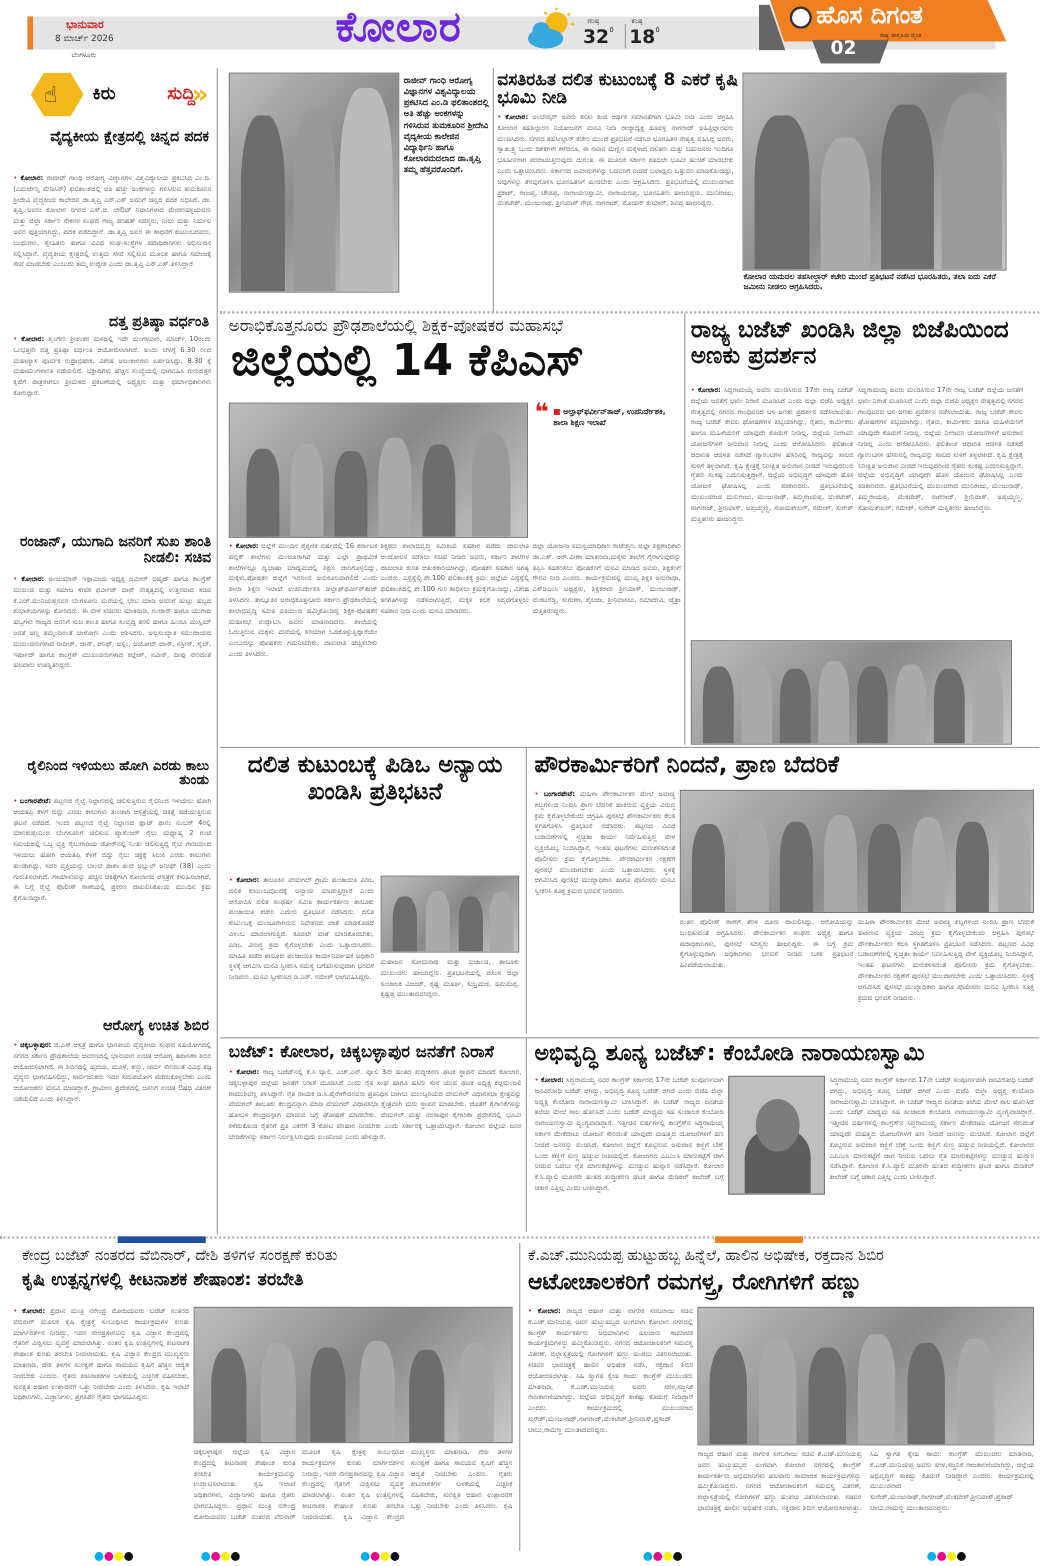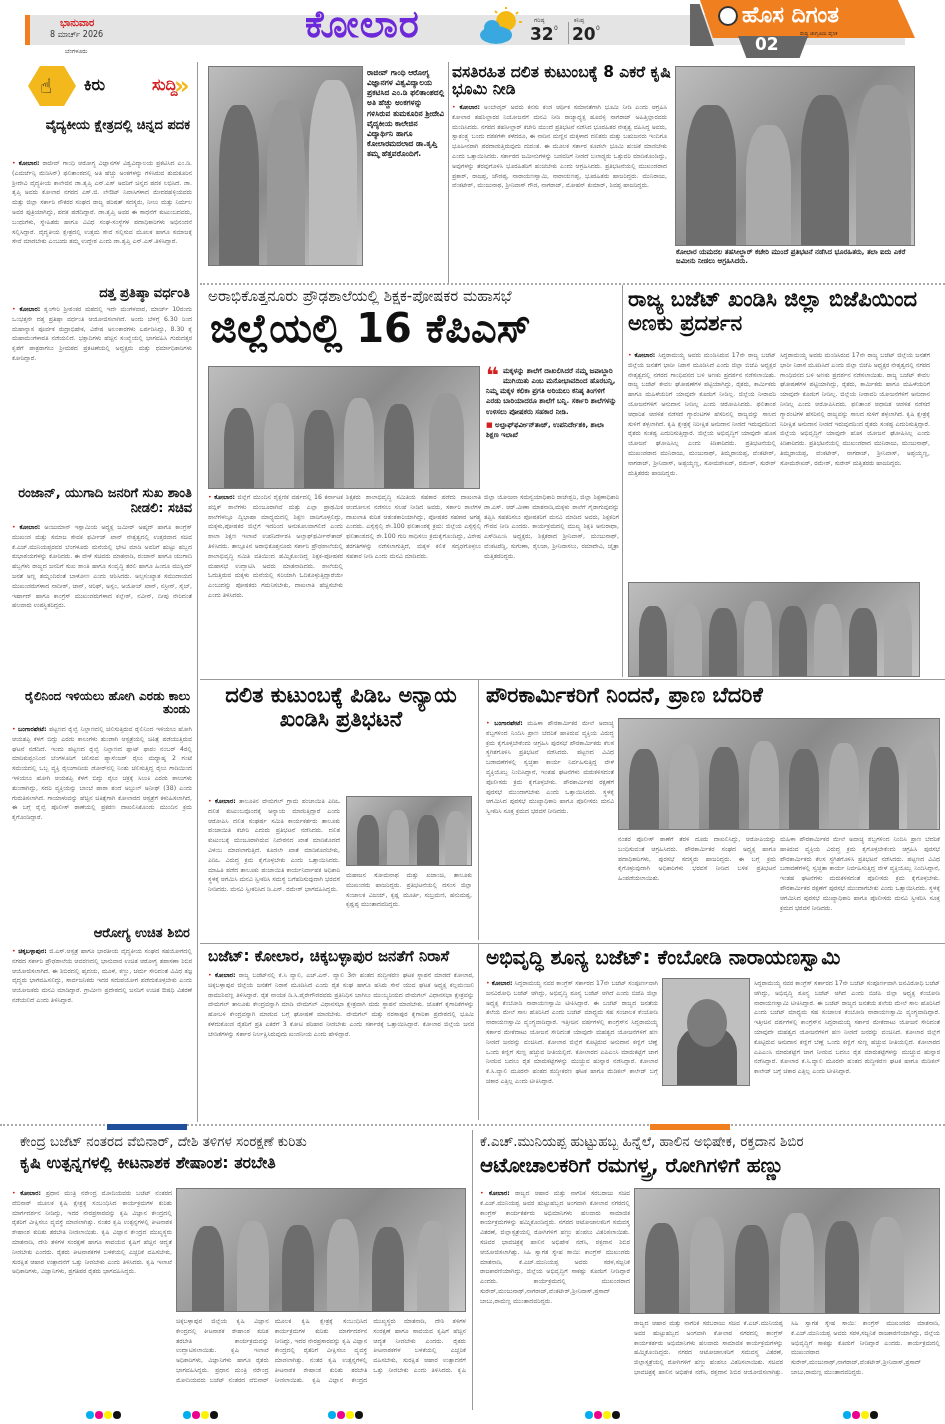--- a/index.html
+++ b/index.html
@@ -71,21 +71,21 @@
         <line x1="17" y1="5" x2="19" y2="7"></line>
       </g>
     <ellipse cx="18" cy="29" rx="16" ry="9" fill="#3aa8e0"></ellipse>
     <circle cx="14" cy="22" r="8" fill="#3aa8e0"></circle>
   </svg>
   <div class="temp-label" style="left:534px;top:16px">ಗರಿಷ್ಠ</div>
   <div class="temp-val" style="left:530px;top:24px">32</div>
   <div class="temp-label" style="left:554px;top:24px">0</div>
   <div class="temp-sep"></div>
   <div class="temp-label" style="left:574px;top:16px">ಕನಿಷ್ಠ</div>
-  <div class="temp-val" style="left:572px;top:24px">20</div>
+  <div class="temp-val" style="left:572px;top:24px">18</div>
   <div class="temp-label" style="left:596px;top:24px">0</div>
   <div class="brand-gray"></div>
   <div class="brand"></div>
   <div class="brand-logo"></div>
   <div class="brand-text">ಹೊಸ ದಿಗಂತ</div>
   <div class="brand-tag">ರಾಷ್ಟ್ರ ಜಾಗೃತಿಯ ದೈನಿಕ</div>
   <div class="page-no-box"></div>
   <div class="page-no">02</div>
 </div>
 
@@ -136,32 +136,31 @@
 <div class="body-text" style="left:452px;top:102px;width:215px;height:175px"><span class="dot">• </span><span class="lead">ಕೋಲಾರ:</span> <span>ಅಂಬೇಡ್ಕರ್ ಅವರು ಕನಸು ಕಂಡ ಆರ್ಥಿಕ ಸಮಾನತೆಗಾಗಿ ಭೂಮಿ ನೀಡಿ ಎಂದು ಆಗ್ರಹಿಸಿ ಕೋಲಾರ ತಹಶಿಲ್ದಾರರ ನಿಯೋಜನೆಗೆ ಮನವಿ ನೀಡಿ ರಾಜ್ಯಾಧ್ಯಕ್ಷ ಹೂವಳ್ಳಿ ನಾಗರಾಜ್ ಅಹಿತ್ತಿಲ್ಲಾರವರು ಮಂಡಿಸಿದರು. ನಗರದ ತಹಸೀಲ್ದಾರ್ ಕಚೇರಿ ಮುಂದೆ ಪ್ರತಿಭಟನೆ ನಡೆಸಿದ ಭೂರಹಿತರ ನೇತೃತ್ವ ವಹಿಸಿದ್ದ ಅವರು, ಸ್ವಾತಂತ್ರ್ಯ ಬಂದು ದಶಕಗಳೇ ಕಳೆದರೂ, ಈ ನಾಡಿನ ಮಣ್ಣಿನ ಮಕ್ಕಳಾದ ದಲಿತರು ಮತ್ತು ಬಹುಜನರು ಇಂದಿಗೂ ಭೂಹೀನರಾಗಿ ಪರದಾಡುತ್ತಿರುವುದು ದುರಂತ. ಈ ಮೂಲಕ ಸರ್ಕಾರ ಕೂಡಲೇ ಭೂಮಿ ಹಂಚಿಕೆ ಮಾಡಬೇಕು ಎಂದು ಒತ್ತಾಯಿಸಿದರು. ಸರ್ಕಾರದ ಜಮೀನುಗಳನ್ನು ಬಡವರಿಗೆ ನೀಡದೆ ಬಲಾಢ್ಯರು ಒತ್ತುವರಿ ಮಾಡಿಕೊಂಡಿದ್ದು, ಅವುಗಳನ್ನು ತೆರವುಗೊಳಿಸಿ ಭೂರಹಿತರಿಗೆ ಹಂಚಬೇಕು ಎಂದು ಆಗ್ರಹಿಸಿದರು. ಪ್ರತಿಭಟನೆಯಲ್ಲಿ ಮುಖಂಡರಾದ ಪ್ರಕಾಶ್, ರಾಜಪ್ಪ, ಚೌಡಪ್ಪ, ನಾರಾಯಣಸ್ವಾಮಿ, ನಾರಾಯಣಪ್ಪ, ಭೂರಹಿತರು ಹಾಜರಿದ್ದರು. ಮುನಿರಾಜು, ವೆಂಕಟೇಶ್, ಮಂಜುನಾಥ, ಶ್ರೀನಿವಾಸ್ ಗೌಡ, ನಾಗರಾಜ್, ಮೋಹನ್ ಕುಮಾರ್, ಶಿವಪ್ಪ ಹಾಜರಿದ್ದರು.</span></div>
 <div class="photo" style="left:675px;top:66px;width:240px;height:180px">
   <div class="fig" style="left:10px;width:50px;height:140px"></div>
   <div class="fig" style="left:70px;width:45px;height:120px;background:#aaa"></div>
   <div class="fig" style="left:125px;width:48px;height:150px"></div>
   <div class="fig" style="left:180px;width:55px;height:160px;background:#9a9a9a"></div>
 </div>
 <div class="caption" style="left:676px;top:248px;width:240px;font-size:7px">ಕೋಲಾರ ಯಮದಲ ತಹಸೀಲ್ದಾರ್ ಕಚೇರಿ ಮುಂದೆ ಪ್ರತಿಭಟನೆ ನಡೆಸಿದ ಭೂರಹಿತರು, ತಲಾ ಐದು ಎಕರೆ ಜಮೀನು ನೀಡಲು ಆಗ್ರಹಿಸಿದರು.</div>
 
 <div class="kicker" style="left:208px;top:288px;width:410px;font-size:15px">ಅರಾಭಿಕೊತ್ತನೂರು ಪ್ರೌಢಶಾಲೆಯಲ್ಲಿ ಶಿಕ್ಷಕ-ಪೋಷಕರ ಮಹಾಸಭೆ</div>
-<div class="headline" style="left:210px;top:308px;width:410px;font-size:40px;line-height:1">ಜಿಲ್ಲೆಯಲ್ಲಿ 16 ಕೆಪಿಎಸ್</div>
+<div class="headline" style="left:210px;top:308px;width:410px;font-size:40px;line-height:1">ಜಿಲ್ಲೆಯಲ್ಲಿ 14 ಕೆಪಿಎಸ್</div>
 <div class="photo" style="left:208px;top:366px;width:272px;height:123px">
   <div class="fig" style="left:15px;width:30px;height:80px"></div>
   <div class="fig" style="left:55px;width:30px;height:85px;background:#aaa"></div>
   <div class="fig" style="left:95px;width:30px;height:78px"></div>
   <div class="fig" style="left:135px;width:30px;height:90px;background:#aaa"></div>
   <div class="fig" style="left:175px;width:30px;height:84px"></div>
   <div class="fig" style="left:220px;width:35px;height:95px;background:#9a9a9a"></div>
 </div>
 <div class="quote" style="left:486px;top:366px;width:132px">
   <span class="quote-marks">❝</span>
-  <span>ಮಕ್ಕಳನ್ನು ಶಾಲೆಗೆ ದಾಖಲಿಸಿದರೆ ನಮ್ಮ ಜವಾಬ್ದಾರಿ ಮುಗಿಯಿತು ಎಂಬ ಮನೋಭಾವದಿಂದ ಹೊರಬನ್ನಿ, ನಿಮ್ಮ ಮಕ್ಕಳ ಕಲಿಕಾ ಪ್ರಗತಿ ಅರಿಯಲು ಕನಿಷ್ಠ ತಿಂಗಳಿಗೆ ಎರಡು ಬಾರಿಯಾದರೂ ಶಾಲೆಗೆ ಬನ್ನಿ. ಸರ್ಕಾರಿ ಶಾಲೆಗಳನ್ನು ಉಳಿಸಲು ಪೋಷಕರು ಸಹಕಾರ ನೀಡಿ.</span>
   <div class="quote-author" style="margin-top:3px"><span class="sq">■ </span><span>ಅಲ್ತಾಫ್‌ಫರ್ವೀನ್‌ತಾಜ್, ಉಪನಿರ್ದೇಶಕಿ, ಶಾಲಾ ಶಿಕ್ಷಣ ಇಲಾಖೆ</span></div>
 </div>
 <div class="body-text" style="left:208px;top:492px;width:135px;height:185px"><span class="dot">• </span><span class="lead">ಕೋಲಾರ:</span> <span>ಜಿಲ್ಲೆಗೆ ಮುಂದಿನ ಶೈಕ್ಷಣಿಕ ವರ್ಷದಲ್ಲಿ 16 ಕರ್ನಾಟಕ ಪಬ್ಲಿಕ್ ಶಾಲೆಗಳು ಮಂಜೂರಾಗಿವೆ ಮತ್ತು ಎಲ್ಲಾ ಪ್ರಾಥಮಿಕ ಶಾಲೆಗಳಲ್ಲೂ ದ್ವಿಭಾಷಾ ಮಾಧ್ಯಮದಲ್ಲಿ ಶಿಕ್ಷಣ ಜಾರಿಗೊಳ್ಳಲಿದ್ದು, ಮಕ್ಕಳು,ಪೋಷಕರ ಜಿಲ್ಲೆಗೆ ಇದರಿಂದ ಅನುಕೂಲವಾಗಲಿದೆ ಎಂದು ಶಾಲಾ ಶಿಕ್ಷಣ ಇಲಾಖೆ ಉಪನಿರ್ದೇಶಕಿ ಅಲ್ತಾಫ್‌ಫರ್ವೀನ್‌ತಾಜ್ ತಿಳಿಸಿದರು. ತಾಲ್ಲೂಕಿನ ಅರಾಭಿಕೊತ್ತನೂರು ಸರ್ಕಾರಿ ಪ್ರೌಢಶಾಲೆಯಲ್ಲಿ ಶಾಲಾಭಿವೃದ್ಧಿ ಸಮಿತಿ ವತಿಯಿಂದ ಹಮ್ಮಿಕೊಂಡಿದ್ದ ಶಿಕ್ಷಕ-ಪೋಷಕರ ಮಹಾಸಭೆ ಉದ್ಘಾಟಿಸಿ ಅವರು ಮಾತನಾಡಿದರು. ಶಾಲೆಯಲ್ಲಿ ಓದುತ್ತಿರುವ ಮಕ್ಕಳು ಮನೆಯಲ್ಲಿ ಸರಿಯಾಗಿ ಓದಿಕೊಳ್ಳುತ್ತಿದ್ದಾರೆಯೇ ಎಂಬುದನ್ನು ಪೋಷಕರು ಗಮನಿಸಬೇಕು, ದಾಖಲಾತಿ ಹೆಚ್ಚಿಸಬೇಕು ಎಂದು ತಿಳಿಸಿದರು.</span></div>
 <div class="body-text" style="left:346px;top:492px;width:135px;height:185px"><span>ಶಿಕ್ಷಕರು ಶಾಲಾಭಿವೃದ್ಧಿ ಸಮಿತಿಯ ಸಹಕಾರ ಪಡೆದು ದಾಖಲಾತಿ ಆಂದೋಲನ ನಡೆಸಲು ಸಲಹೆ ನೀಡಿದ ಅವರು, ಸರ್ಕಾರಿ ಶಾಲೆಗಳ ದಾಖಲಾತಿ ಕುರಿತ ಆತಂಕಕಾರಿಯಾಗಿದ್ದು, ಪೋಷಕರ ಸಹಕಾರ ಅಗತ್ಯ ಎಂದರು. ಎಸ್ಸೆಸ್ಸೆಲ್ಸಿ ಶೇ.100 ಫಲಿತಾಂಶಕ್ಕೆ ಕ್ರಮ: ಜಿಲ್ಲೆಯ ಎಸ್ಸೆಸ್ಸೆಲ್ಸಿ ಫಲಿತಾಂಶದಲ್ಲಿ ಶೇ.100 ಗುರಿ ಸಾಧಿಸಲು ಕ್ರಮಕೈಗೊಂಡಿದ್ದು, ವಿಶೇಷ ತರಗತಿಗಳನ್ನು ನಡೆಸಲಾಗುತ್ತಿದೆ, ಮಕ್ಕಳ ಕಲಿಕೆ ಸದೃಢಗೊಳ್ಳಲು ಸಹಕಾರ ನೀಡಿ ಎಂದು ಮನವಿ ಮಾಡಿದರು.</span></div>
 <div class="body-text" style="left:484px;top:492px;width:135px;height:185px"><span>ಜಿಲ್ಲಾ ಯೋಜನಾ ಸಮನ್ವಯಾಧಿಕಾರಿ ರಾಜೇಶ್ವರಿ, ಜಿಲ್ಲಾ ಶಿಕ್ಷಣಾಧಿಕಾರಿ ಡಾ.ಎಸ್. ಆರ್.ವೀಣಾ ಮಾತನಾಡಿ,ಮಕ್ಕಳು ಶಾಲೆಗೆ ಗೈರಾಗುವುದನ್ನು ತಪ್ಪಿಸಿ ಸಹಕರಿಸಲು ಪೋಷಕರಿಗೆ ಮನವಿ ಮಾಡಿದ ಅವರು, ಶಿಕ್ಷಕರಿಗೆ ಗೌರವ ನೀಡಿ ಎಂದರು. ಕಾರ್ಯಕ್ರಮದಲ್ಲಿ ಮುಖ್ಯ ಶಿಕ್ಷಕಿ ಅನುರಾಧಾ, ಎಸ್‌ಡಿಎಂಸಿ ಅಧ್ಯಕ್ಷರು, ಶಿಕ್ಷಕರಾದ ಶ್ರೀನಿವಾಸ್, ಮಂಜುನಾಥ್, ವೆಂಕಟರೆಡ್ಡಿ, ಸುಗುಣಾ, ಶೈಲಜಾ, ಶ್ರೀನಿವಾಸಲು, ರಮಾದೇವಿ, ಚೈತ್ರಾ ಮತ್ತಿತರರಿದ್ದರು.</span></div>
 
 <div class="headline" style="left:628px;top:288px;width:310px;font-size:21px">ರಾಜ್ಯ ಬಜೆಟ್ ಖಂಡಿಸಿ ಜಿಲ್ಲಾ ಬಿಜೆಪಿಯಿಂದ ಅಣಕು ಪ್ರದರ್ಶನ</div>
 <div class="body-text" style="left:628px;top:350px;width:148px;height:225px"><span class="dot">• </span><span class="lead">ಕೋಲಾರ:</span> <span>ಸಿದ್ದರಾಮಯ್ಯ ಅವರು ಮಂಡಿಸಿರುವ 17ನೇ ರಾಜ್ಯ ಬಜೆಟ್ ಜಿಲ್ಲೆಯ ಜನತೆಗೆ ಭಾರೀ ನಿರಾಸೆ ಮೂಡಿಸಿದೆ ಎಂದು ಜಿಲ್ಲಾ ಬಿಜೆಪಿ ಅಧ್ಯಕ್ಷರ ನೇತೃತ್ವದಲ್ಲಿ ನಗರದ ಗಾಂಧಿವನದ ಬಳಿ ಅಣಕು ಪ್ರದರ್ಶನ ನಡೆಸಲಾಯಿತು. ರಾಜ್ಯ ಬಜೆಟ್ ಕೇವಲ ಘೋಷಣೆಗಳ ಪಟ್ಟಿಯಾಗಿದ್ದು, ರೈತರು, ಕಾರ್ಮಿಕರು ಹಾಗೂ ಮಹಿಳೆಯರಿಗೆ ಯಾವುದೇ ಕೊಡುಗೆ ನೀಡಿಲ್ಲ. ಜಿಲ್ಲೆಯ ನೀರಾವರಿ ಯೋಜನೆಗಳಿಗೆ ಅನುದಾನ ನೀಡಿಲ್ಲ ಎಂದು ಆರೋಪಿಸಿದರು. ಫಲಿತಾಂಶ ಆಧಾರಿತ ಆಡಳಿತ ನಡೆಸದೆ ಗ್ಯಾರಂಟಿಗಳ ಹೆಸರಿನಲ್ಲಿ ರಾಜ್ಯವನ್ನು ಸಾಲದ ಸುಳಿಗೆ ತಳ್ಳಲಾಗಿದೆ. ಕೃಷಿ ಕ್ಷೇತ್ರಕ್ಕೆ ನಿರೀಕ್ಷಿತ ಅನುದಾನ ನೀಡದೆ ಇರುವುದರಿಂದ ರೈತರು ಸಂಕಷ್ಟ ಎದುರಿಸುತ್ತಿದ್ದಾರೆ. ಜಿಲ್ಲೆಯ ಅಭಿವೃದ್ಧಿಗೆ ಯಾವುದೇ ಹೊಸ ಯೋಜನೆ ಘೋಷಿಸಿಲ್ಲ ಎಂದು ಕಿಡಿಕಾರಿದರು. ಪ್ರತಿಭಟನೆಯಲ್ಲಿ ಮುಖಂಡರಾದ ಮುನಿರಾಜು, ಮಂಜುನಾಥ್, ತಿಮ್ಮರಾಯಪ್ಪ, ವೆಂಕಟೇಶ್, ನಾಗರಾಜ್, ಶ್ರೀನಿವಾಸ್, ಅಪ್ಪಯ್ಯಣ್ಣ, ಸೋಮಶೇಖರ್, ರಮೇಶ್, ಸುರೇಶ್ ಮತ್ತಿತರರು ಹಾಜರಿದ್ದರು.</span></div>
 <div class="body-text" style="left:780px;top:350px;width:150px;height:225px;text-indent:-9999px"></div>
 <div class="body-text" style="left:780px;top:350px;width:150px;height:225px"><span>ಸಿದ್ದರಾಮಯ್ಯ ಅವರು ಮಂಡಿಸಿರುವ 17ನೇ ರಾಜ್ಯ ಬಜೆಟ್ ಜಿಲ್ಲೆಯ ಜನತೆಗೆ ಭಾರೀ ನಿರಾಸೆ ಮೂಡಿಸಿದೆ ಎಂದು ಜಿಲ್ಲಾ ಬಿಜೆಪಿ ಅಧ್ಯಕ್ಷರ ನೇತೃತ್ವದಲ್ಲಿ ನಗರದ ಗಾಂಧಿವನದ ಬಳಿ ಅಣಕು ಪ್ರದರ್ಶನ ನಡೆಸಲಾಯಿತು. ರಾಜ್ಯ ಬಜೆಟ್ ಕೇವಲ ಘೋಷಣೆಗಳ ಪಟ್ಟಿಯಾಗಿದ್ದು, ರೈತರು, ಕಾರ್ಮಿಕರು ಹಾಗೂ ಮಹಿಳೆಯರಿಗೆ ಯಾವುದೇ ಕೊಡುಗೆ ನೀಡಿಲ್ಲ. ಜಿಲ್ಲೆಯ ನೀರಾವರಿ ಯೋಜನೆಗಳಿಗೆ ಅನುದಾನ ನೀಡಿಲ್ಲ ಎಂದು ಆರೋಪಿಸಿದರು. ಫಲಿತಾಂಶ ಆಧಾರಿತ ಆಡಳಿತ ನಡೆಸದೆ ಗ್ಯಾರಂಟಿಗಳ ಹೆಸರಿನಲ್ಲಿ ರಾಜ್ಯವನ್ನು ಸಾಲದ ಸುಳಿಗೆ ತಳ್ಳಲಾಗಿದೆ. ಕೃಷಿ ಕ್ಷೇತ್ರಕ್ಕೆ ನಿರೀಕ್ಷಿತ ಅನುದಾನ ನೀಡದೆ ಇರುವುದರಿಂದ ರೈತರು ಸಂಕಷ್ಟ ಎದುರಿಸುತ್ತಿದ್ದಾರೆ. ಜಿಲ್ಲೆಯ ಅಭಿವೃದ್ಧಿಗೆ ಯಾವುದೇ ಹೊಸ ಯೋಜನೆ ಘೋಷಿಸಿಲ್ಲ ಎಂದು ಕಿಡಿಕಾರಿದರು. ಪ್ರತಿಭಟನೆಯಲ್ಲಿ ಮುಖಂಡರಾದ ಮುನಿರಾಜು, ಮಂಜುನಾಥ್, ತಿಮ್ಮರಾಯಪ್ಪ, ವೆಂಕಟೇಶ್, ನಾಗರಾಜ್, ಶ್ರೀನಿವಾಸ್, ಅಪ್ಪಯ್ಯಣ್ಣ, ಸೋಮಶೇಖರ್, ರಮೇಶ್, ಸುರೇಶ್ ಮತ್ತಿತರರು ಹಾಜರಿದ್ದರು.</span></div>

